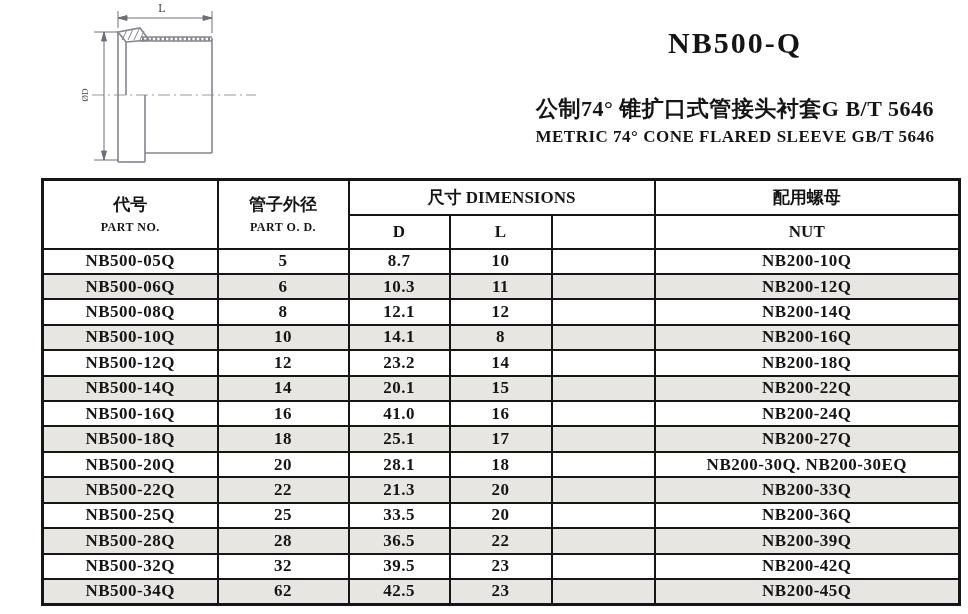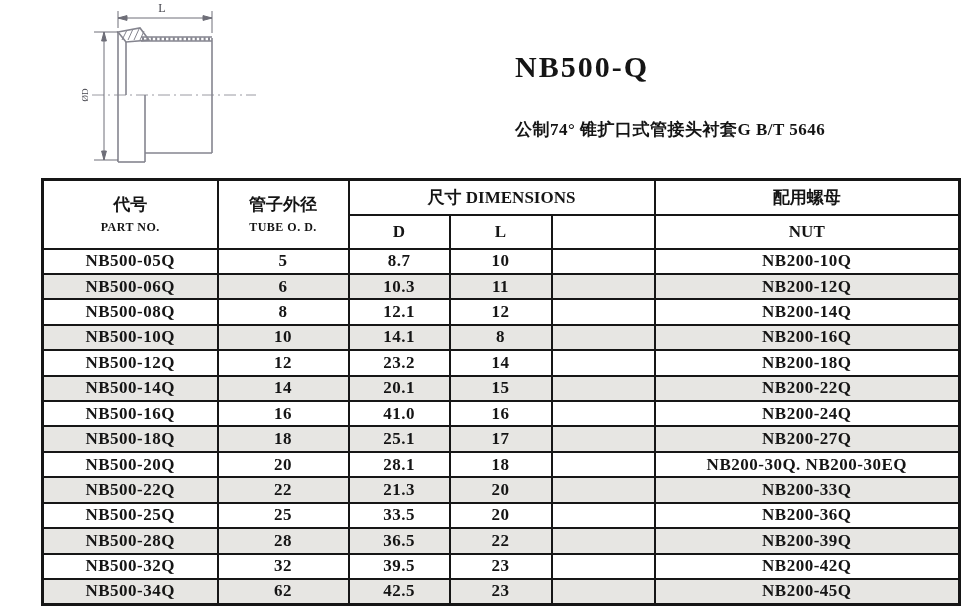--- a/index.html
+++ b/index.html
@@ -29,31 +29,30 @@
   .drawing text{
     font-family:"Liberation Serif","DejaVu Serif",serif;
     fill:#44444c;
   }
 
   
   .title-block{
     position:absolute;
     left:515px;top:26px;
     width:440px;
-    text-align:left;
-    margin-top:24px;
+    text-align:center;
   }
   .main-title{
     font-size:30px;
     font-weight:700;
     letter-spacing:2px;
     margin-bottom:34px;
   }
   .subtitle-cn{
-    font-size:17px;
+    font-size:22px;
     font-weight:700;
     letter-spacing:0.5px;
     margin-bottom:3px;
     white-space:nowrap;
   }
   .subtitle-en{
     font-size:17px;
     font-weight:700;
     letter-spacing:0.5px;
     white-space:nowrap;
@@ -140,40 +139,41 @@
       <line x1="26" y1="32" x2="26" y2="160"></line>
       <polygon points="26,32 23.6,41 28.4,41"></polygon>
       <polygon points="26,160 23.6,151 28.4,151"></polygon>
     </g>
     <text font-size="9" text-anchor="middle" transform="translate(10,95) rotate(-90)">ØD</text>
   </svg>
 
   <div class="title-block">
     <div class="main-title">NB500-Q</div>
     <div class="subtitle-cn">公制74° 锥扩口式管接头衬套G B/T 5646</div>
+    <div class="subtitle-en">METRIC 74°  CONE FLARED SLEEVE GB/T 5646</div>
   </div>
 
   <table class="spec">
     <colgroup>
       <col style="width:175px">
       <col style="width:131px">
       <col style="width:101px">
       <col style="width:102px">
       <col style="width:103px">
       <col style="width:305px">
     </colgroup>
     <thead>
       <tr class="h1">
         <th rowspan="2">
           <span class="cn">代号</span>
           <span class="en">PART NO.</span>
         </th>
         <th rowspan="2">
           <span class="cn">管子外径</span>
-          <span class="en">TUBE O. D.</span>
+          <span class="en">PART O. D.</span>
         </th>
         <th colspan="3">尺寸  DIMENSIONS</th>
         <th>配用螺母</th>
       </tr>
       <tr class="h2">
         <th>D</th>
         <th>L</th>
         <th></th>
         <th>NUT</th>
       </tr>

